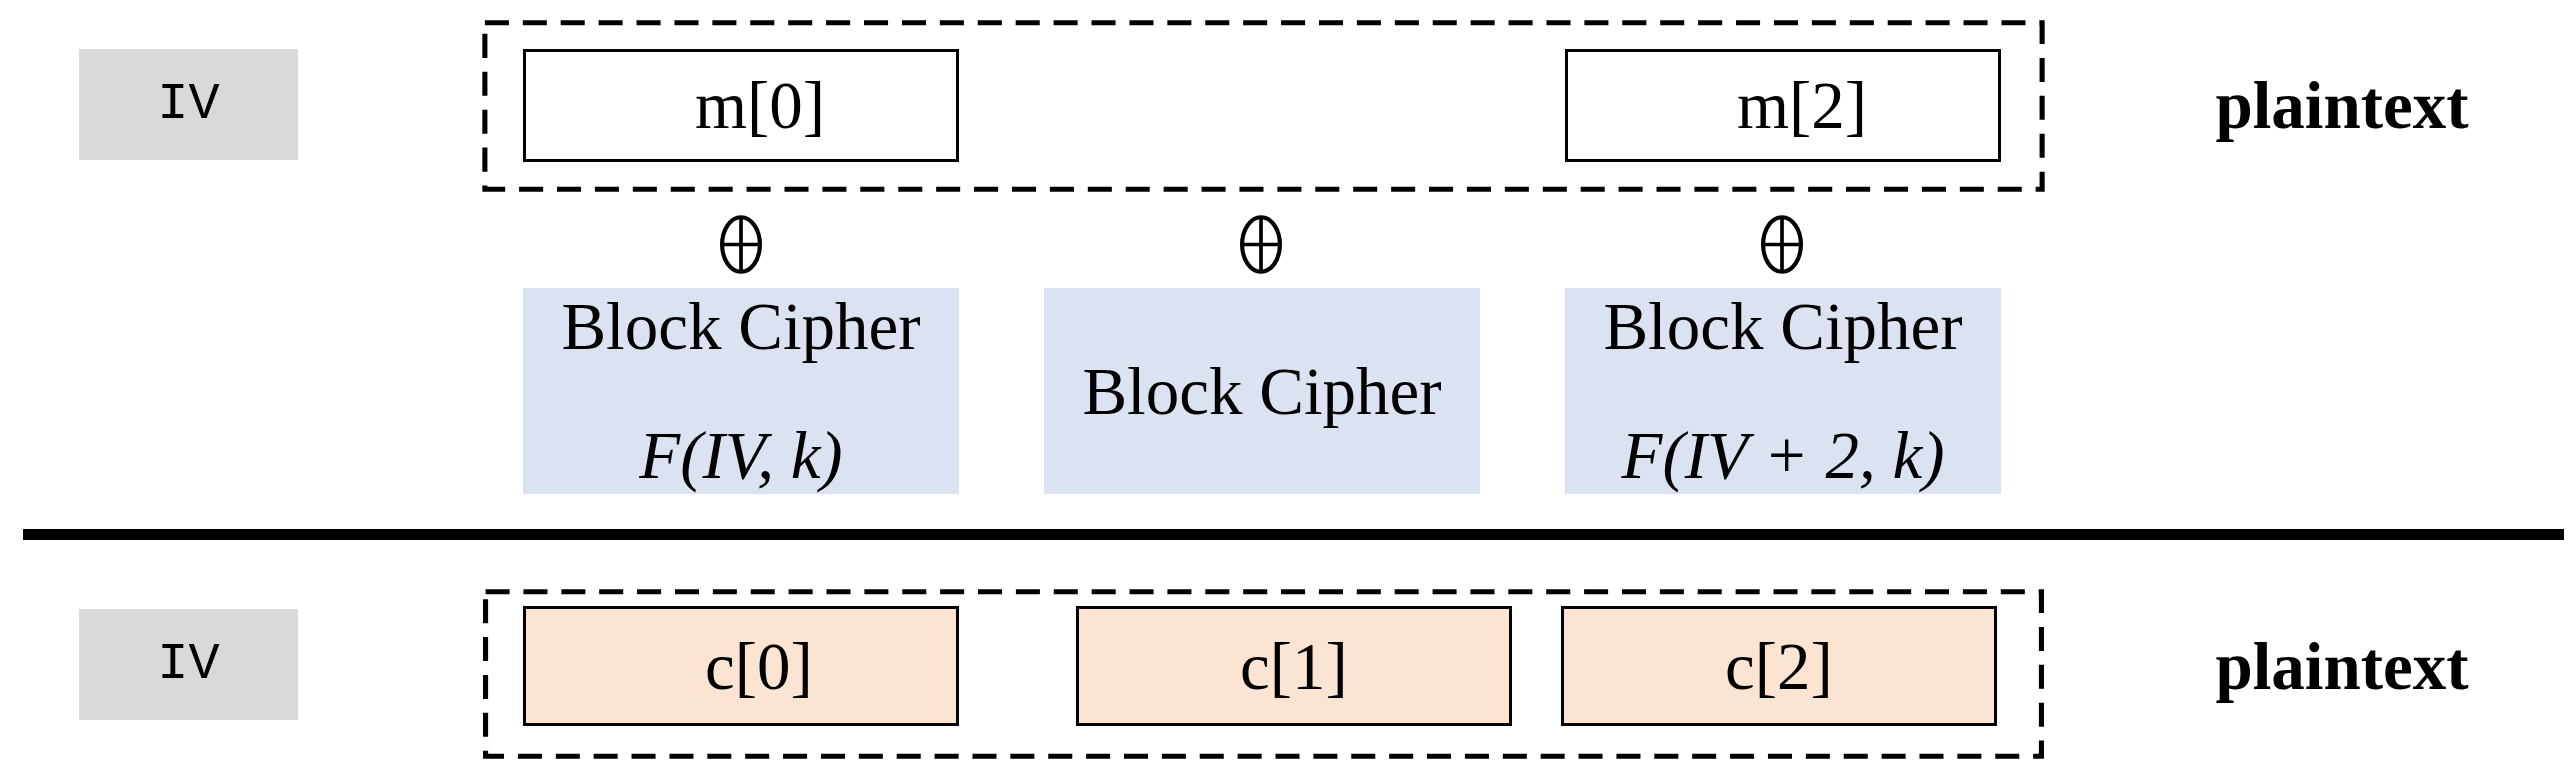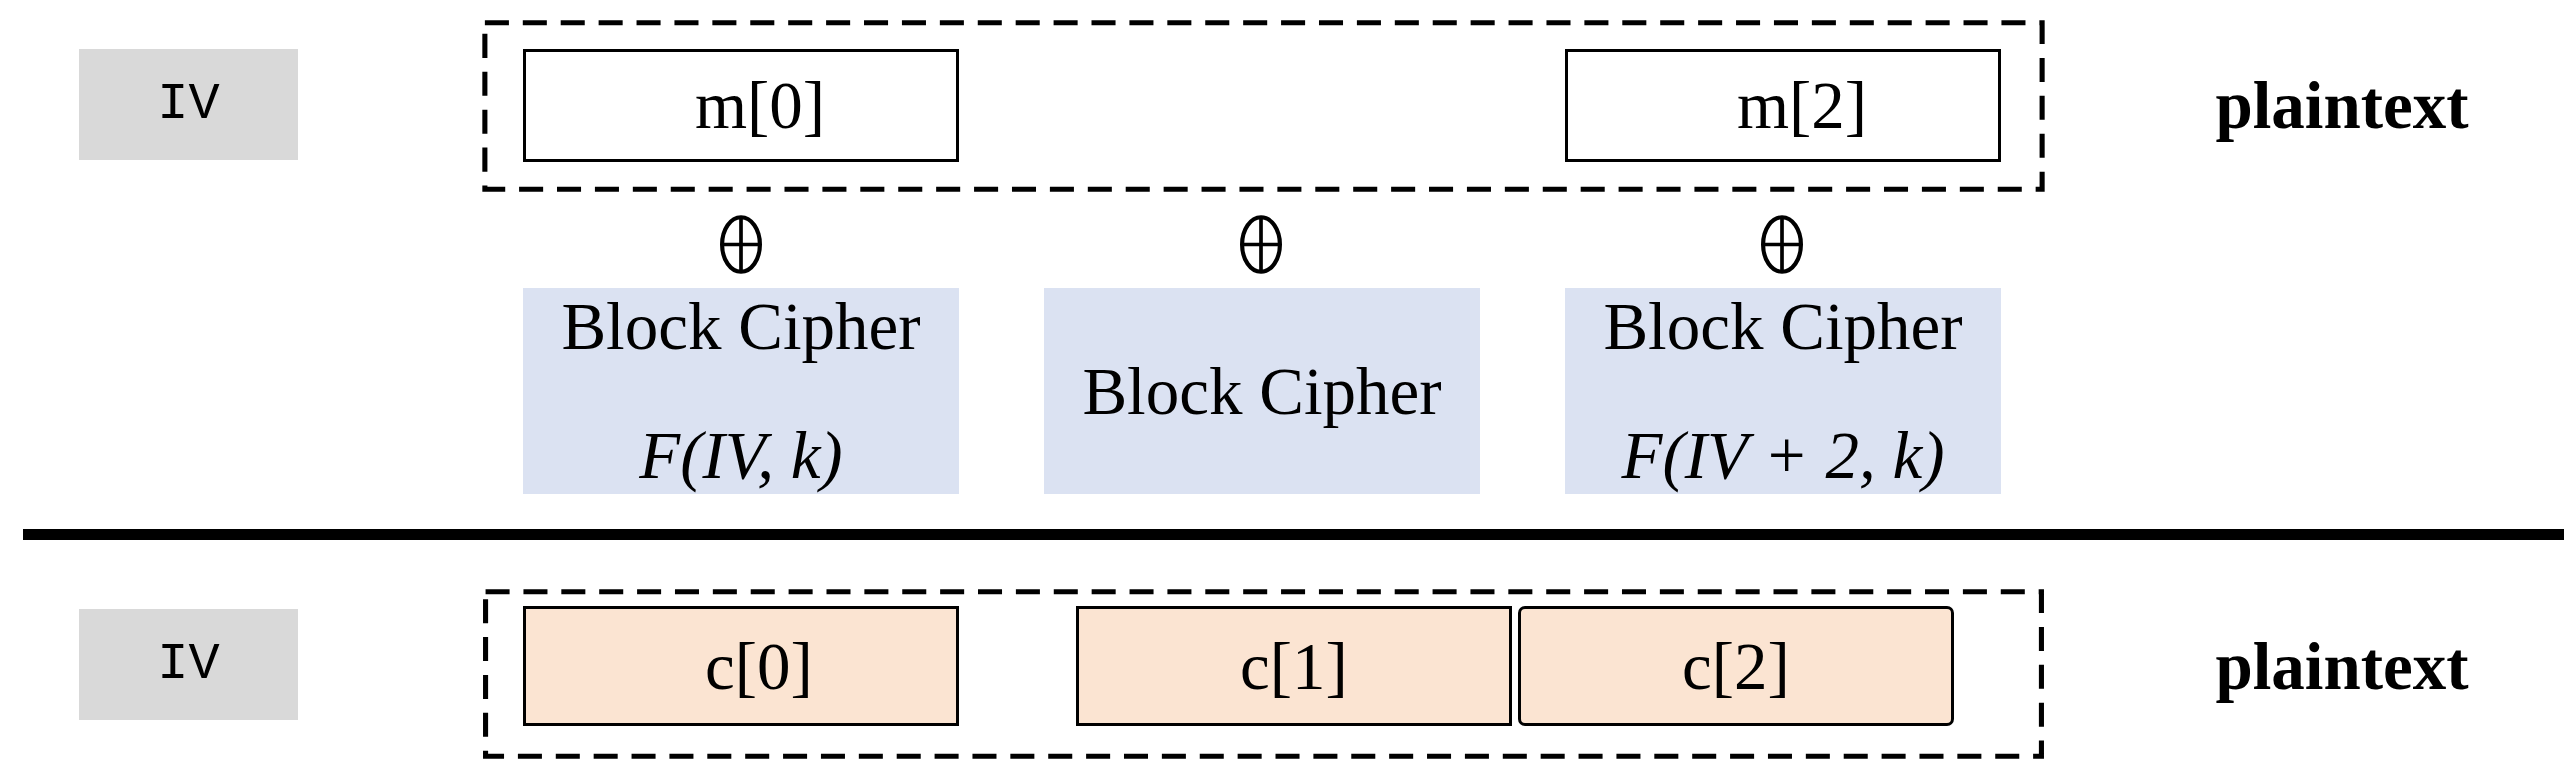--- a/index.html
+++ b/index.html
@@ -162,18 +162,18 @@
   <div class="separator"></div>
 
   <svg class="dashed-svg" style="left:481px; top:589px;" width="1565" height="170" viewBox="0 0 1690 184">
     <rect x="3" y="3" width="1684" height="178"></rect>
   </svg>
 
   <div class="iv-box" style="top:609px;">IV</div>
 
   <div class="block-box c-box" style="left:523px;padding-left:36px;">c[0]</div>
   <div class="block-box c-box" style="left:1044px;margin-left:32px;">c[1]</div>
-  <div class="block-box c-box" style="left:1518px;border-radius:7px;">c[2]</div>
+  <div class="block-box c-box" style="left:1561px;">c[2]</div>
 
   <div class="row-label" style="top:620px;">plaintext</div>
 
 </div>
 
 
 </body></html>

